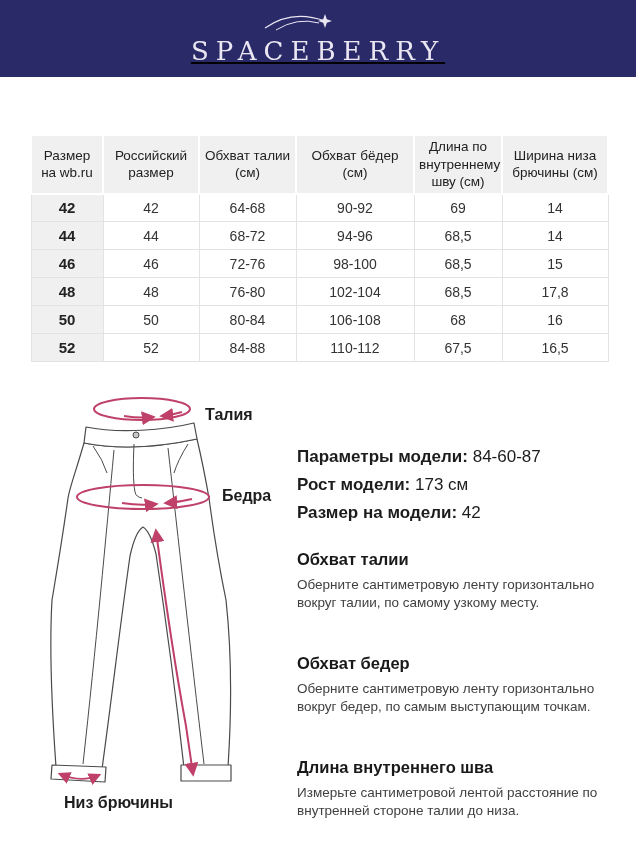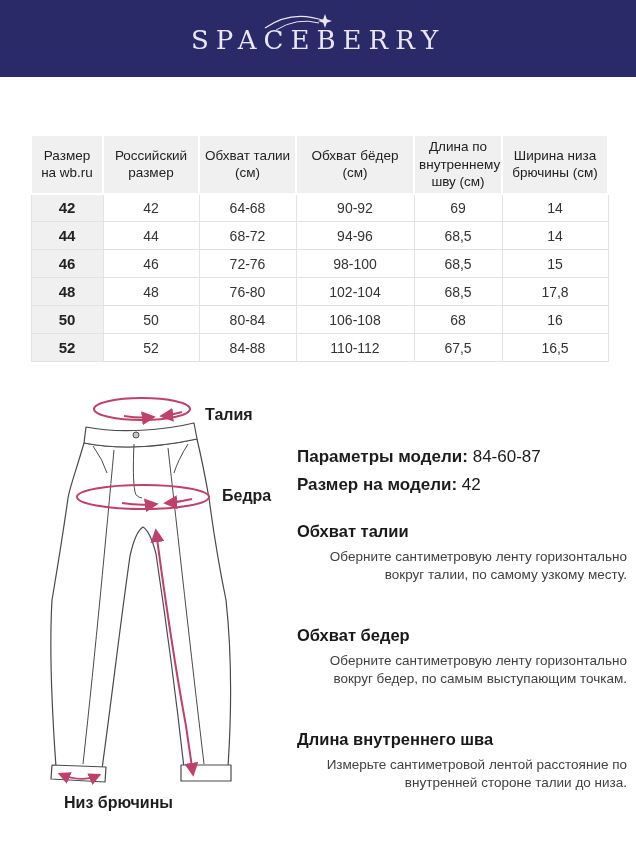--- a/index.html
+++ b/index.html
@@ -4,21 +4,21 @@
 <style>
   * { margin:0; padding:0; box-sizing:border-box; }
   html,body { width:636px; height:848px; background:#fff; overflow:hidden;
               font-family:"Liberation Sans", sans-serif; }
   .page { position:relative; width:636px; height:848px; background:#fff; }
 
   
   .header { position:absolute; left:0; top:0; width:636px; height:77px;
             background:#2b2a68; }
   .logo-wrap { position:absolute; left:0; top:0; width:100%; height:66px;
-               display:flex; align-items:center; justify-content:center; }
+               display:flex; align-items:flex-end; justify-content:center;text-decoration:underline; }
   .logo-text { font-family:"DejaVu Serif", serif; font-size:26px; font-weight:400;
                color:#eae7f3; letter-spacing:7px; margin-top:14px; }
   .comet { position:absolute; left:262px; top:6px; }
 
   
   table.size-table { position:absolute; left:30px; top:134px; width:577px;
                      border-collapse:collapse; table-layout:fixed; }
   table.size-table th { background:#f0f0f0; border:2px solid #ffffff;
                         font-size:13.5px; font-weight:400; color:#222;
                         height:54px; text-align:center; vertical-align:middle;
@@ -34,21 +34,21 @@
                 line-height:1.15; }
 
   
   .info-col { position:absolute; left:297px; top:443px; width:332px; }
   .model-line { font-size:17px; color:#1c1c1c; line-height:28px; }
   .model-line .lbl { font-weight:700; }
   .model-line .val { font-weight:400; }
   .guide-title { font-size:16.5px; font-weight:700; color:#191919; margin-top:42px; }
   .guide-title.first { margin-top:23px; }
   .guide-text { font-size:13.5px; color:#414141; line-height:1.34; margin-top:7px;
-                width:330px;text-align:right; }
+                width:330px; }
   svg { display:block; }
 </style>
 </head>
 <body>
 
 <div class="page">
 
   <div class="header">
     <span class="comet">
       <svg width="74" height="32" viewBox="0 0 74 32">
@@ -188,20 +188,24 @@
   <div class="diag-label" style="left:205px; top:406px;text-align:center;">Талия</div>
   <div class="diag-label" style="left:222px; top:487px;">Бедра</div>
   <div class="diag-label" style="left:64px; top:794px;">Низ брючины</div>
 
   <div class="info-col">
     <div class="model-line">
       <span class="lbl">Параметры модели:</span>
       <span class="val">84-60-87</span>
     </div>
     <div class="model-line">
+      <span class="lbl">Рост модели:</span>
+      <span class="val">173 см</span>
+    </div>
+    <div class="model-line">
       <span class="lbl">Размер на модели:</span>
       <span class="val">42</span>
     </div>
 
     <div class="guide-title first">Обхват талии</div>
     <div class="guide-text">Оберните сантиметровую ленту горизонтально вокруг талии, по самому узкому месту.</div>
 
     <div class="guide-title">Обхват бедер</div>
     <div class="guide-text">Оберните сантиметровую ленту горизонтально вокруг бедер, по самым выступающим точкам.</div>
 

